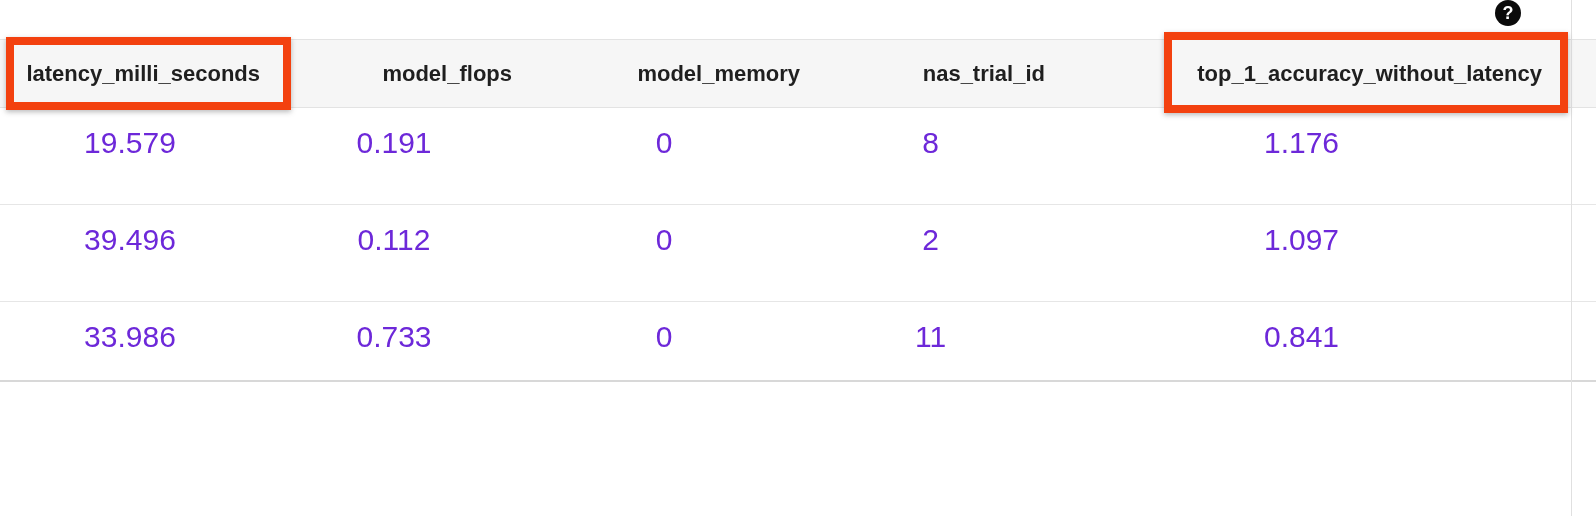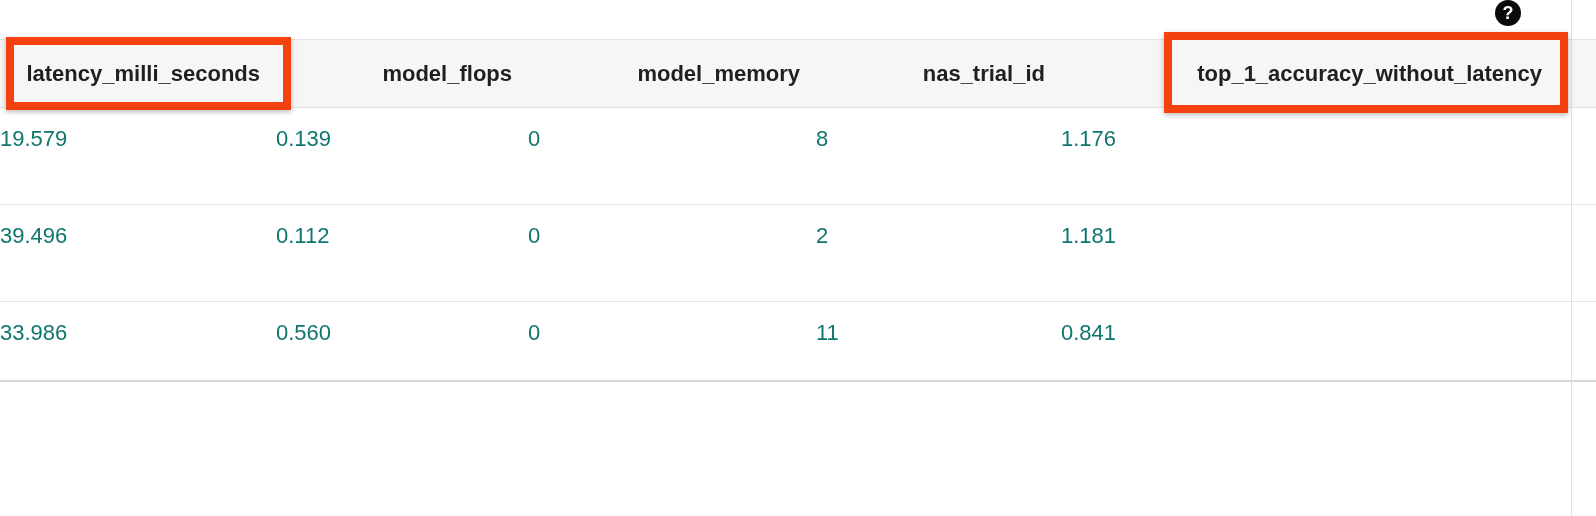--- a/index.html
+++ b/index.html
@@ -31,24 +31,24 @@
     font-size: 22px;
     color: #1f1f1f;
     text-align: right;
     height: 68px;
     padding: 0 16px 0 0;
     box-sizing: border-box;
     white-space: nowrap;
     vertical-align: middle;
   }
   table#metrics-table td {
-    font-size: 22px;
+    font-size: 30px;
     font-weight: 400;
-    color: #0f766e;
-    text-align: left;
+    color: #6d28d9;
+    text-align: center;
     vertical-align: top;
     height: 97px;
     padding: 18px 16px 0 0;
     border-bottom: 1px solid #e6e6e6;
     box-sizing: border-box;
     white-space: nowrap;
   }
   
   table#metrics-table th.col-4, table#metrics-table td.col-4 { padding-right: 30px; }
   
@@ -118,37 +118,37 @@
           <th class="col-1">model_flops</th>
           <th class="col-2">model_memory</th>
           <th class="col-3">nas_trial_id</th>
           <th class="col-4">top_1_accuracy_without_latency</th>
           <th class="col-5"></th>
         </tr>
     </thead>
     <tbody id="metrics-body">
         <tr>
           <td class="col-0">19.579</td>
-          <td class="col-1">0.139</td>
+          <td class="col-1">0.191</td>
           <td class="col-2">0</td>
           <td class="col-3">8</td>
           <td class="col-4">1.176</td>
           <td class="col-5"></td>
         </tr>
         <tr>
           <td class="col-0">39.496</td>
           <td class="col-1">0.112</td>
           <td class="col-2">0</td>
           <td class="col-3">2</td>
-          <td class="col-4">1.181</td>
+          <td class="col-4">1.097</td>
           <td class="col-5"></td>
         </tr>
         <tr class="last-data-row">
           <td class="col-0">33.986</td>
-          <td class="col-1">0.560</td>
+          <td class="col-1">0.733</td>
           <td class="col-2">0</td>
           <td class="col-3">11</td>
           <td class="col-4">0.841</td>
           <td class="col-5"></td>
         </tr>
         <tr class="partial-row">
           <td class="col-0"></td>
           <td class="col-1"></td>
           <td class="col-2"></td>
           <td class="col-3"></td>

